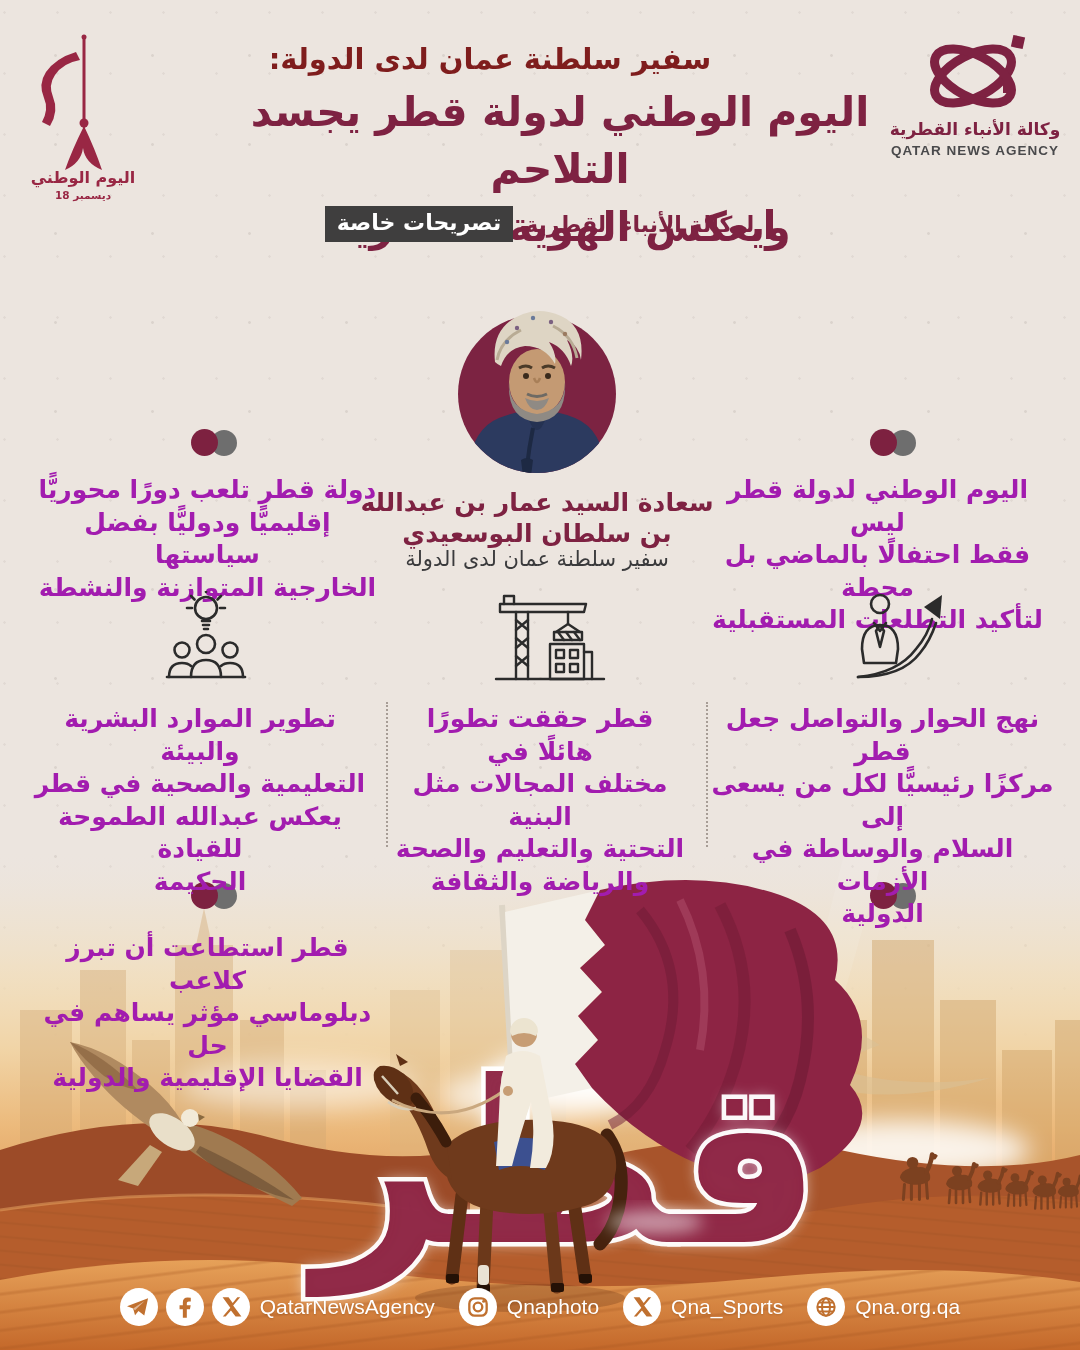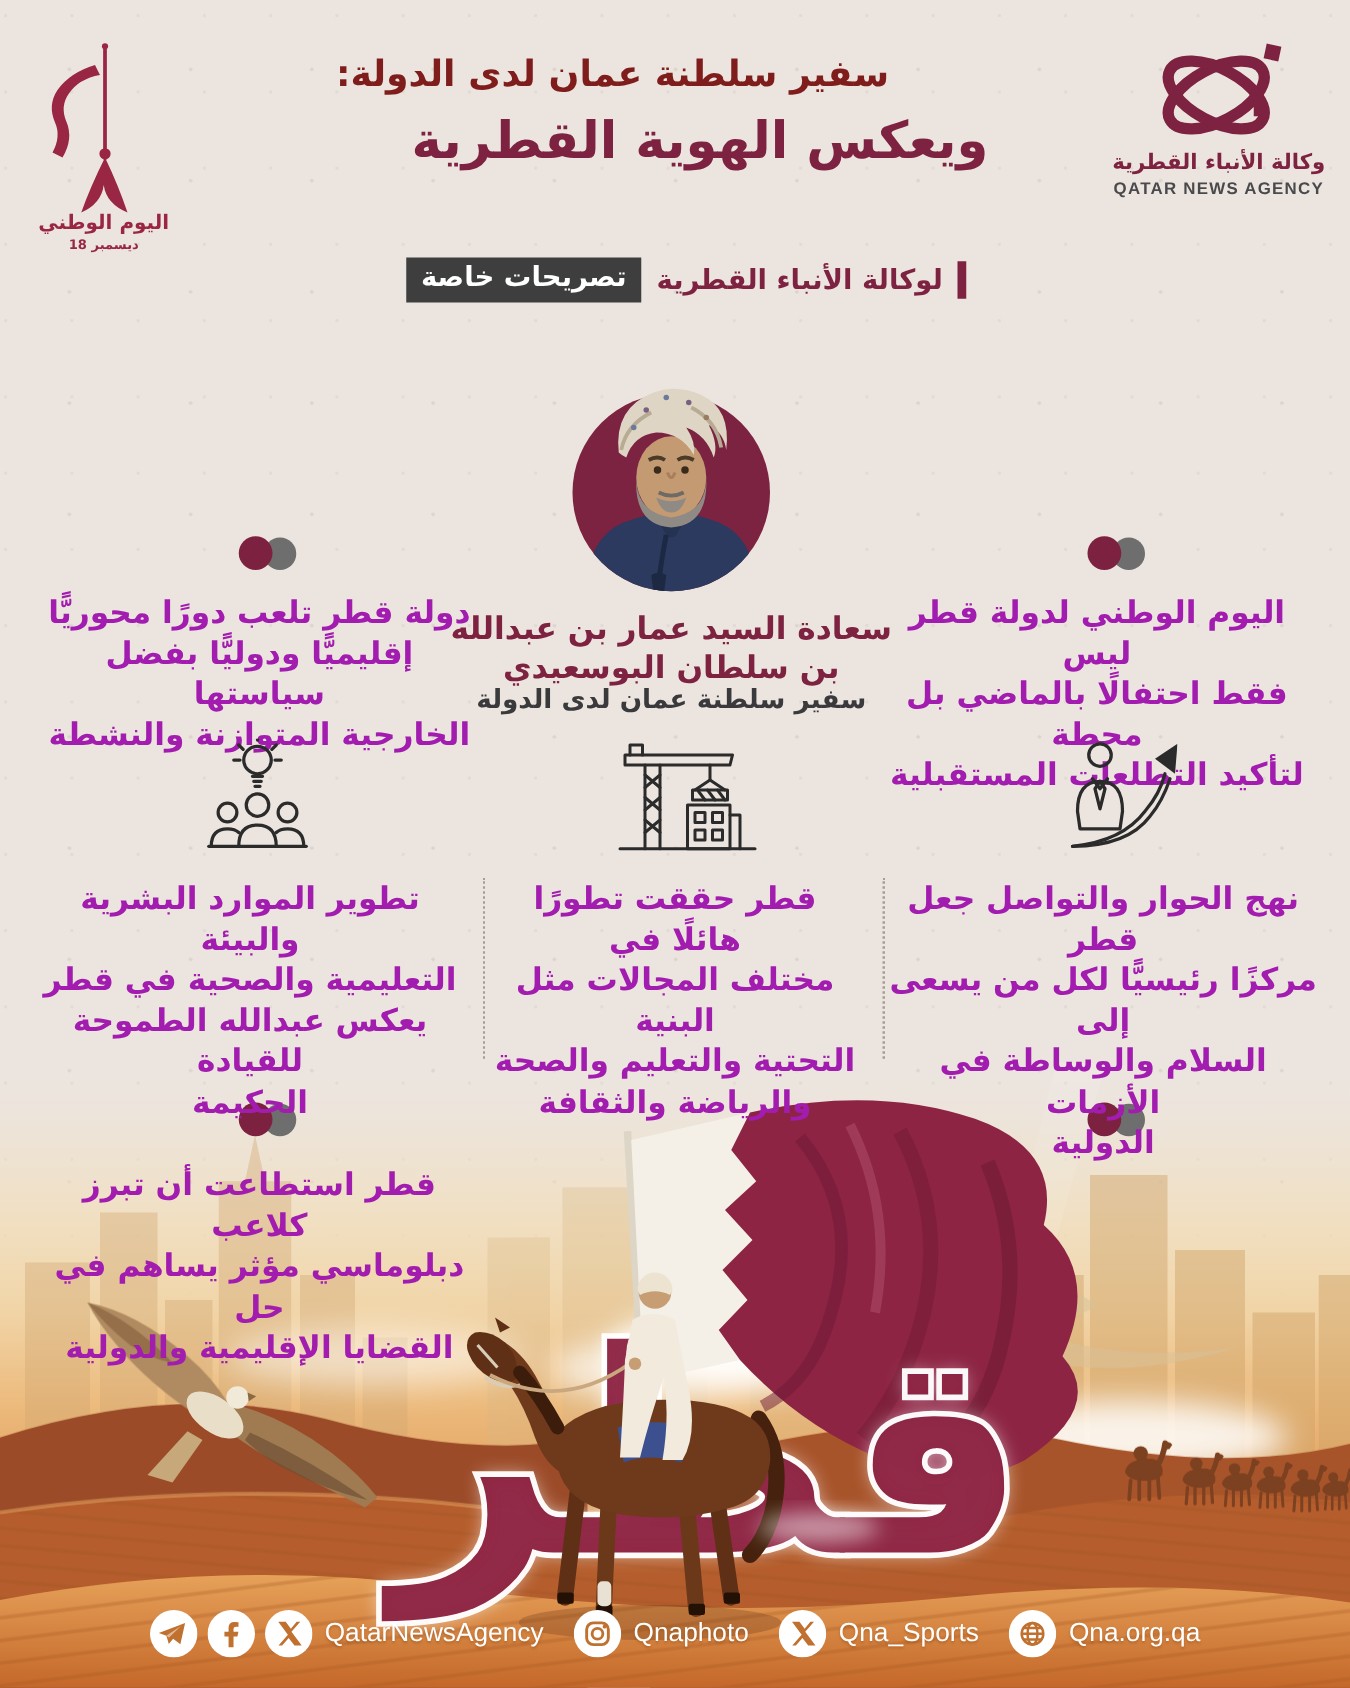--- a/index.html
+++ b/index.html
@@ -35,21 +35,21 @@
   .badge{background:#3f3e3e;color:#fff;font-size:22px;font-weight:bold;padding:4px 12px 7px;direction:rtl;margin-left:44px;}
   .badge-suffix{color:#7e2242;font-size:22px;font-weight:bold;direction:rtl;}
   .badge-bar{width:7px;height:30px;background:#7e2242;}
   .portrait{position:absolute;z-index:2;left:437px;top:270px;width:200px;height:212px;}
   .profile-name{
     position:absolute;z-index:2;top:487px;left:337px;width:400px;text-align:center;
     direction:rtl;font-size:25px;font-weight:bold;color:#7e2242;line-height:1.25;white-space:pre-line;
   }
   .profile-role{
     position:absolute;z-index:2;top:547px;left:337px;width:400px;text-align:center;
-    direction:rtl;font-size:21px;font-weight:bold;color:#3a3a3c;
+    direction:rtl;font-size:21px;font-weight:normal;color:#3a3a3c;
   }
   .bullet{position:absolute;z-index:2;width:46px;height:28px;}
   .bullet .b-gray{position:absolute;right:0;top:1px;width:26px;height:26px;border-radius:50%;background:#6e6e6e;}
   .bullet .b-maroon{position:absolute;left:0;top:0;width:27px;height:27px;border-radius:50%;background:#7d2140;z-index:2;}
   #bullet-tl{left:191px;top:429px;} #bullet-tr{left:870px;top:429px;}
   #bullet-bl{left:191px;top:882px;} #bullet-br{left:870px;top:882px;}
   .quote{
     position:absolute;z-index:2;text-align:center;direction:rtl;white-space:pre-line;
     font-size:25px;font-weight:bold;color:#a21caf;line-height:1.3;
   }
@@ -254,20 +254,21 @@
       <ellipse cx="83" cy="46" rx="42" ry="21" transform="rotate(28 83 46)"></ellipse>
     </g>
     <rect x="122" y="6" width="12" height="12" fill="#7e2242" transform="rotate(12 128 12)"></rect>
     <rect x="113" y="52" width="11" height="11" fill="#7e2242"></rect>
     <text x="85" y="105" font-size="17" font-weight="bold" text-anchor="middle" fill="#7e2242" font-family="DejaVu Sans">وكالة الأنباء القطرية</text>
     <text x="85" y="125" font-size="13.5" font-weight="bold" text-anchor="middle" fill="#4a4a4c" font-family="Liberation Sans, sans-serif" letter-spacing="1">QATAR NEWS AGENCY</text>
   </svg>
 
   <div class="kicker">سفير سلطنة عمان لدى الدولة:</div>
   <div class="title">
+    <div>اليوم الوطني لدولة قطر يجسد التلاحم</div>
     <div>ويعكس الهوية القطرية</div>
   </div>
   <div class="badge-row">
     <span class="badge">تصريحات خاصة</span>
     <span class="badge-suffix">لوكالة الأنباء القطرية</span>
     <span class="badge-bar"></span>
   </div>
 
   <div class="portrait">
     <svg viewBox="0 0 200 212" xmlns="http://www.w3.org/2000/svg">

